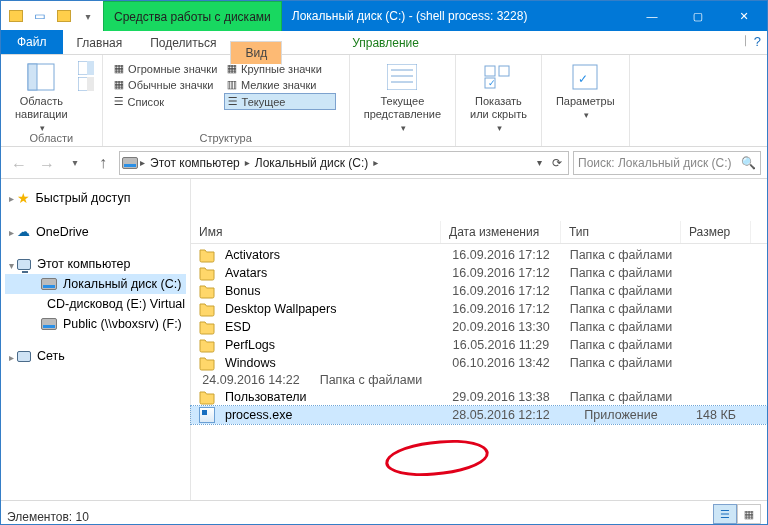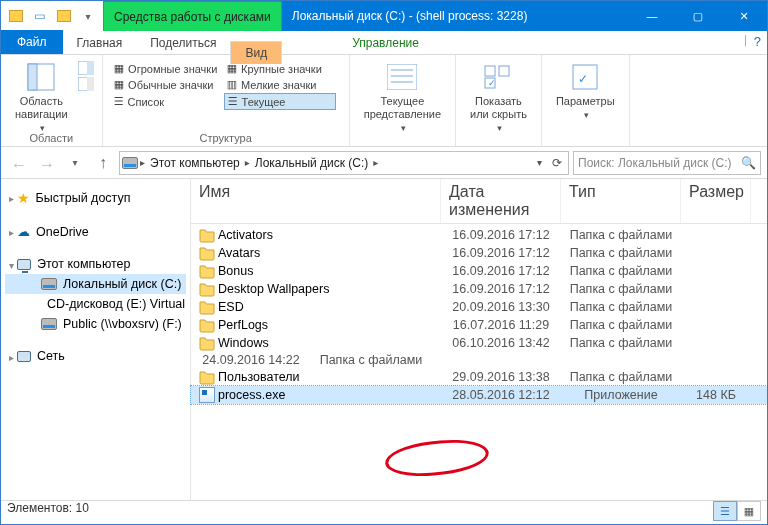--- a/index.html
+++ b/index.html
@@ -46,44 +46,44 @@
   .nav { width: 190px; border-right: 1px solid #e5e5e5; padding: 8px 4px; font-size: 12.5px; overflow: hidden; }
   .nav-item { display: flex; align-items: center; gap: 6px; padding: 3px 4px 3px 20px; white-space: nowrap; overflow: hidden; text-overflow: ellipsis; }
   .nav-item.l2 { padding-left: 36px; }
   .nav-item.sel { background: #cde8ff; }
   .nav-grp-top { padding-left: 12px; font-weight: normal; }
   .nav-rel { position: relative; }
   .nav-rel .chev { position:absolute; left:4px; top:6px; font-size:10px; color:#888; }
   .nav-spacer { height: 12px; }
   
   .files { flex: 1; display: flex; flex-direction: column; font-size: 12.5px; position: relative; }
-  .cols { display: flex; border-bottom: 1px solid #e5e5e5; color: #444; font-size: 16px; }
+  .cols { display: flex; border-bottom: 1px solid #e5e5e5; color: #444; font-size: 12px; margin-top: 42px; }
   .col { padding: 4px 8px; border-right: 1px solid #f0f0f0; }
   .c-name { width: 250px; } .c-date { width: 120px; } .c-type { width: 120px; } .c-size { width: 70px; text-align: left; }
   .rows { padding-top: 2px; flex:1; position:relative; }
   .row { display: flex; align-items: center; padding: 1px 0; }
-  .row .c-name { display: flex; align-items: center; gap: 3px; padding-left: 8px; text-align: right; }
+  .row .c-name { display: flex; align-items: center; gap: 10px; padding-left: 8px; text-align: right; }
   .row .c-date, .row .c-type, .row .c-size { color: #555; padding: 0 8px; text-align: center; }
   .row.sel { background: #cde8ff; outline: 1px dotted #6ea6d8; }
   
   .folder-ico { width: 16px; height: 16px; }
   .folder-ico svg { display:block; }
   .exe-ico { width: 16px; height: 16px; border:1px solid #6a9fd4; background: linear-gradient(#fff,#dceaf7); position:relative; }
   .exe-ico::after { content:""; position:absolute; left:2px; top:2px; width:5px; height:5px; background:#1a6fbf; }
   .disk-ico { width:16px; height:12px; background:#bcbcbc; border:1px solid #7a7a7a; border-radius:2px; position:relative; }
   .disk-ico::after { content:""; position:absolute; left:1px; right:1px; bottom:1px; height:3px; background:#2a8fe6; }
   .star-ico { color:#f5b400; font-size:14px; }
   .cloud-ico { color:#0a64a4; font-size:13px; }
   .monitor-ico { width:14px; height:11px; border:1.5px solid #4a6b8a; border-radius:2px; position:relative; background:#cfe3f5; }
   .monitor-ico::after { content:""; position:absolute; left:4px; top:11px; width:6px; height:2px; background:#4a6b8a; }
   .cd-ico { width:14px; height:14px; border-radius:50%; background: radial-gradient(circle,#fff 0 2px,#b7e07a 2px 7px,#777 7px); }
   .net-ico { width:14px; height:11px; border:1.5px solid #4a6b8a; background:#cfe3f5; border-radius:2px; position:relative; }
   .circle-red { position:absolute; border:3px solid #e1001a; border-radius:50%/55%; width:104px; height:34px; transform: rotate(-6deg); pointer-events:none; left: 194px; top: 262px; }
   
-  .status { height: 24px; border-top: 1px solid #dadada; display: flex; align-items: flex-start; justify-content: space-between; font-size: 12px; padding: 0 6px; background: #fff; color:#333; }
+  .status { height: 24px; border-top: 1px solid #dadada; display: flex; align-items: flex-end; justify-content: space-between; font-size: 12px; padding: 0 6px; background: #fff; color:#333; }
   .view-toggles { display:flex; gap:0; }
   .vtog { width:24px; height:20px; border:1px solid #c9c9c9; display:flex; align-items:center; justify-content:center; font-size:11px; color:#555; }
   .vtog.active { background:#cde6f7; border-color:#7da2ce; color:#1a6fbf; }
 </style>
 </head>
 <body>
 
 <div class="window">
 
   <div class="titlebar">
@@ -369,21 +369,21 @@
           </div>
           <div class="row">
             <div class="c-name">
               <span class="folder-ico">
                 <svg width="16" height="16">
                   <path d="M1 3h5l1.5 2H15v8.5A1.5 1.5 0 0 1 13.5 15h-11A1.5 1.5 0 0 1 1 13.5z" fill="#ffd76a" stroke="#caa233"></path>
                 </svg>
               </span>
               <span>PerfLogs</span>
             </div>
-            <div class="c-date">16.07.2016 11:29</div>
+            <div class="c-date">16.05.2016 11:29</div>
             <div class="c-type">Папка с файлами</div>
             <div class="c-size"></div>
           </div>
           <div class="row">
             <div class="c-name">
               <span class="folder-ico">
                 <svg width="16" height="16">
                   <path d="M1 3h5l1.5 2H15v8.5A1.5 1.5 0 0 1 13.5 15h-11A1.5 1.5 0 0 1 1 13.5z" fill="#ffd76a" stroke="#caa233"></path>
                 </svg>
               </span>

